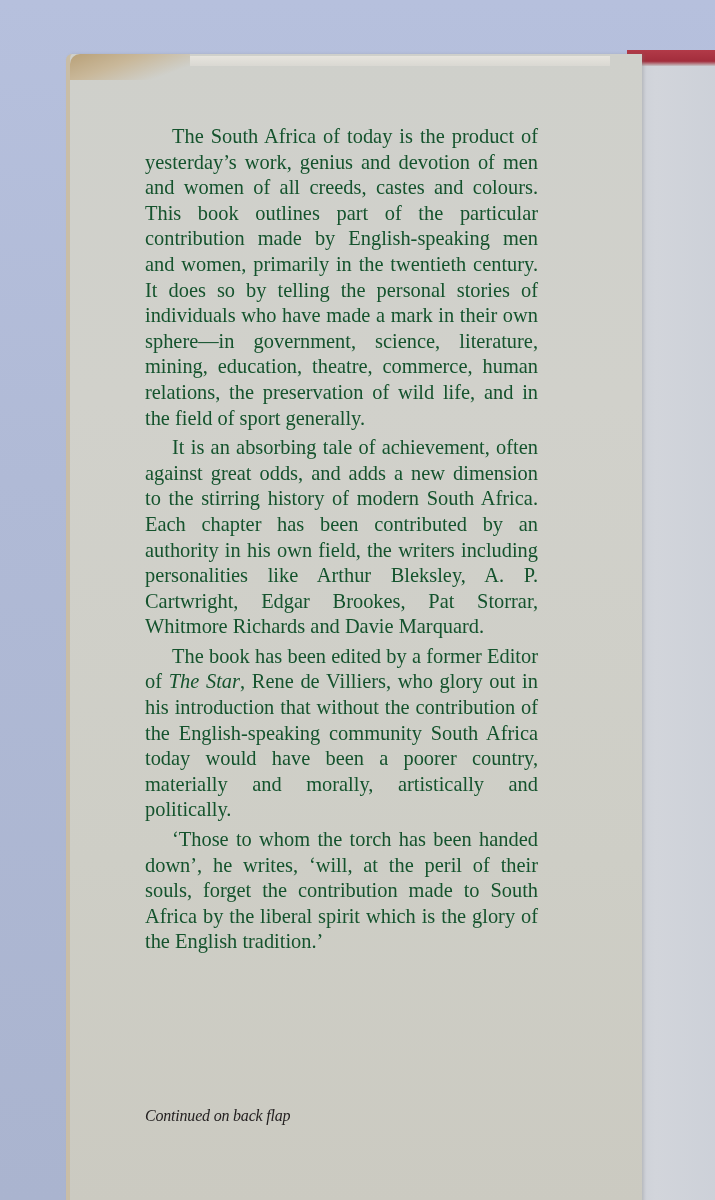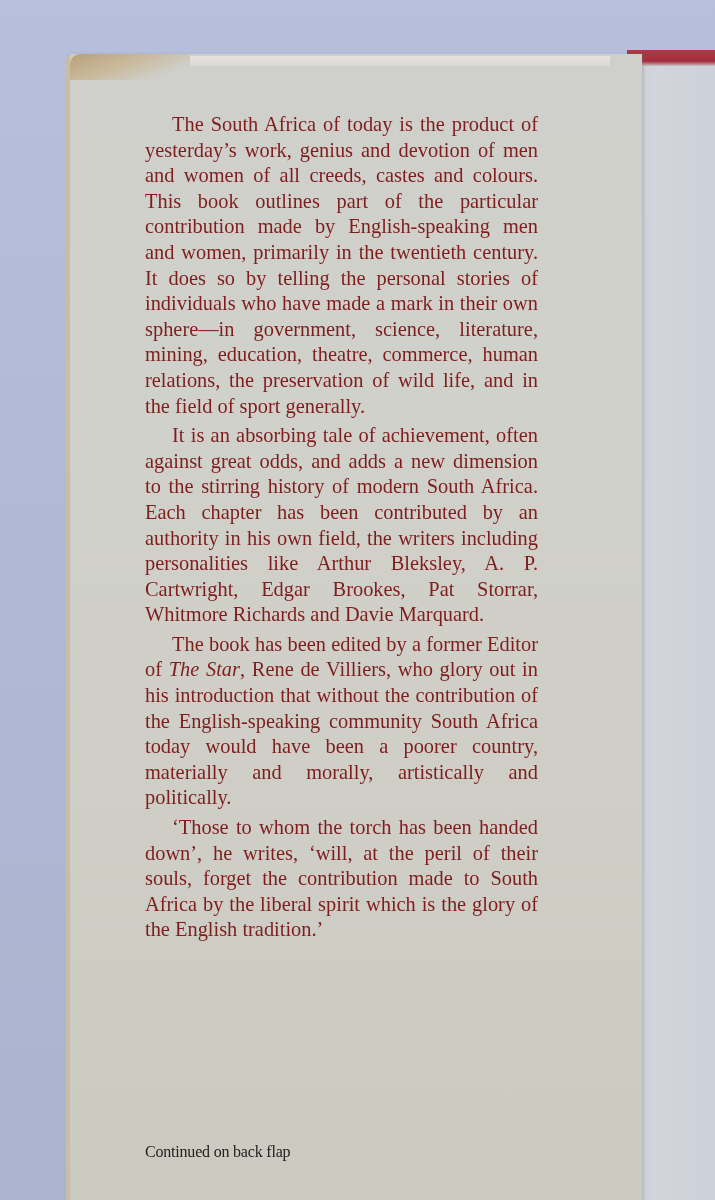--- a/index.html
+++ b/index.html
@@ -44,44 +44,44 @@
     border-top-left-radius: 10px;
   }
   .flap-topline {
     position: absolute;
     left: 190px; top: 56px; width: 420px; height: 10px;
     background: linear-gradient(180deg, #ece9e2 0%, #dcdad4 100%);
     opacity: 0.8;
   }
   .blurb {
     position: absolute;
-    left: 145px; top: 112px; width: 393px;
-    color: #7f1d1d;
+    left: 145px; top: 124px; width: 393px;
+    color: #14532d;
     font-size: 20.4px;
     line-height: 25.6px;
     text-align: justify;
     hyphens: none;
   }
   .blurb p {
     margin: 0 0 4px 0;
     text-indent: 27px;
   }
   .blurb p.last {
     margin-bottom: 8px;
   }
   .blurb i {
     font-style: italic;
   }
   .continued {
     position: absolute;
     left: 145px; top: 1107px;
     color: #232020;
+    font-style: italic;
     font-size: 16px;
     letter-spacing: -0.2px;
-    margin-top: 36px;
   }
 </style>
 </head>
 <body>
 
 <div class="backdrop"></div>
 <div class="underpage"></div>
 <div class="cover-edge"></div>
 
 <div class="flap"></div>

